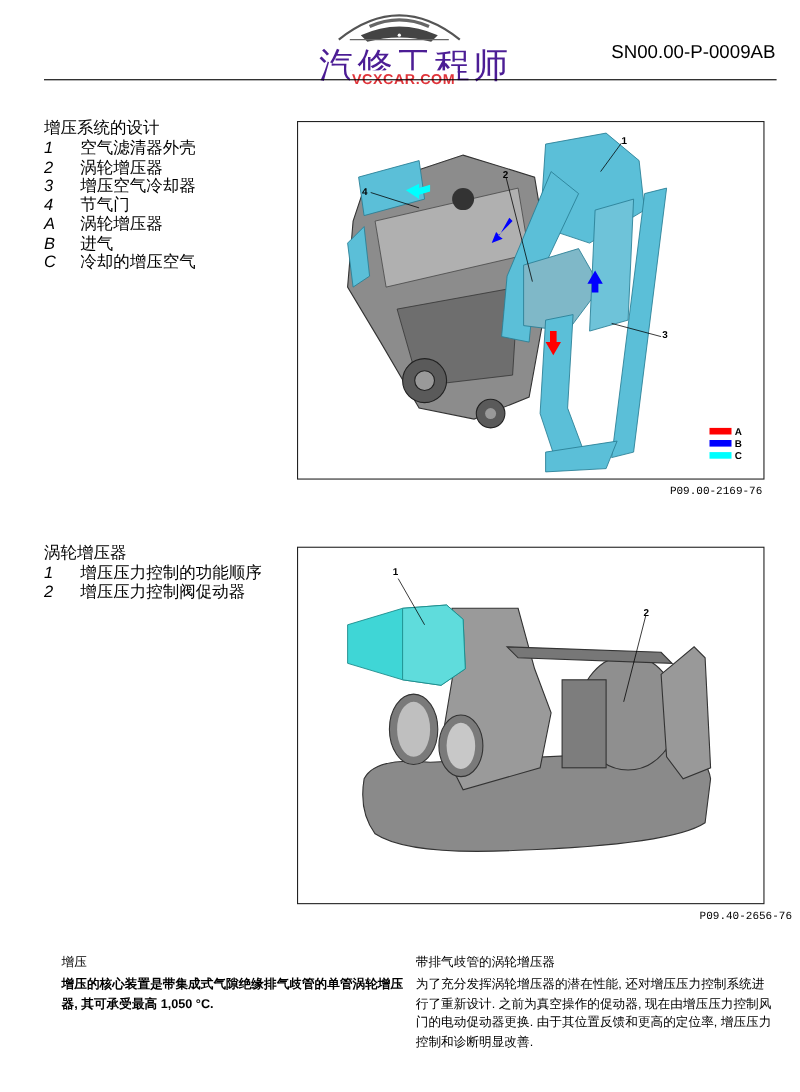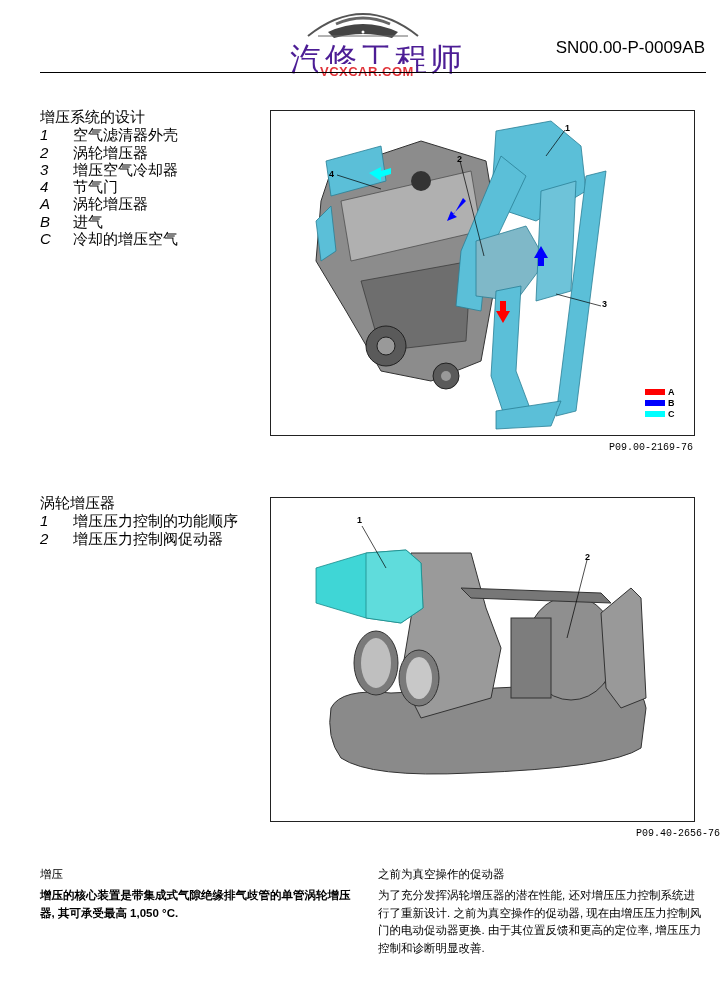--- a/index.html
+++ b/index.html
@@ -172,20 +172,20 @@
     <path d="M95 55 L135 52 L150 65 L152 110 L130 125 L95 120 Z" fill="#5fdcdc" stroke="#1a8a8a" stroke-width="0.8"></path>
 
     <line x1="91" y1="28" x2="115" y2="70" stroke="#000" stroke-width="0.7"></line>
     <line x1="316" y1="62" x2="296" y2="140" stroke="#000" stroke-width="0.7"></line>
   </svg>
   <span class="label-num" style="left:86px; top:17px;">1</span>
   <span class="label-num" style="left:314px; top:54px;">2</span>
 </div>
 <div class="abs figcap" style="left:587px; top:828px; width:133px;">P09.40-2656-76</div>
 
-<div class="abs" style="left:40px; top:867px; width:320px;">
+<div class="abs" style="left:56px; top:867px; width:320px;">
   <div class="sec-title">增压</div>
   <div class="para" style="margin-top:5px;font-weight:bold;">增压的核心装置是带集成式气隙绝缘排气歧管的单管涡轮增压器, 其可承受最高 1,050 °C.</div>
 </div>
 <div class="abs" style="left:378px; top:867px; width:328px;">
-  <div class="sec-title">之前为真空操作的促动器</div>
+  <div class="sec-title">带排气歧管的涡轮增压器</div>
   <div class="para" style="margin-top:5px;">为了充分发挥涡轮增压器的潜在性能, 还对增压压力控制系统进行了重新设计. 之前为真空操作的促动器, 现在由增压压力控制风门的电动促动器更换. 由于其位置反馈和更高的定位率, 增压压力控制和诊断明显改善.</div>
 </div>
 
 </body></html>

